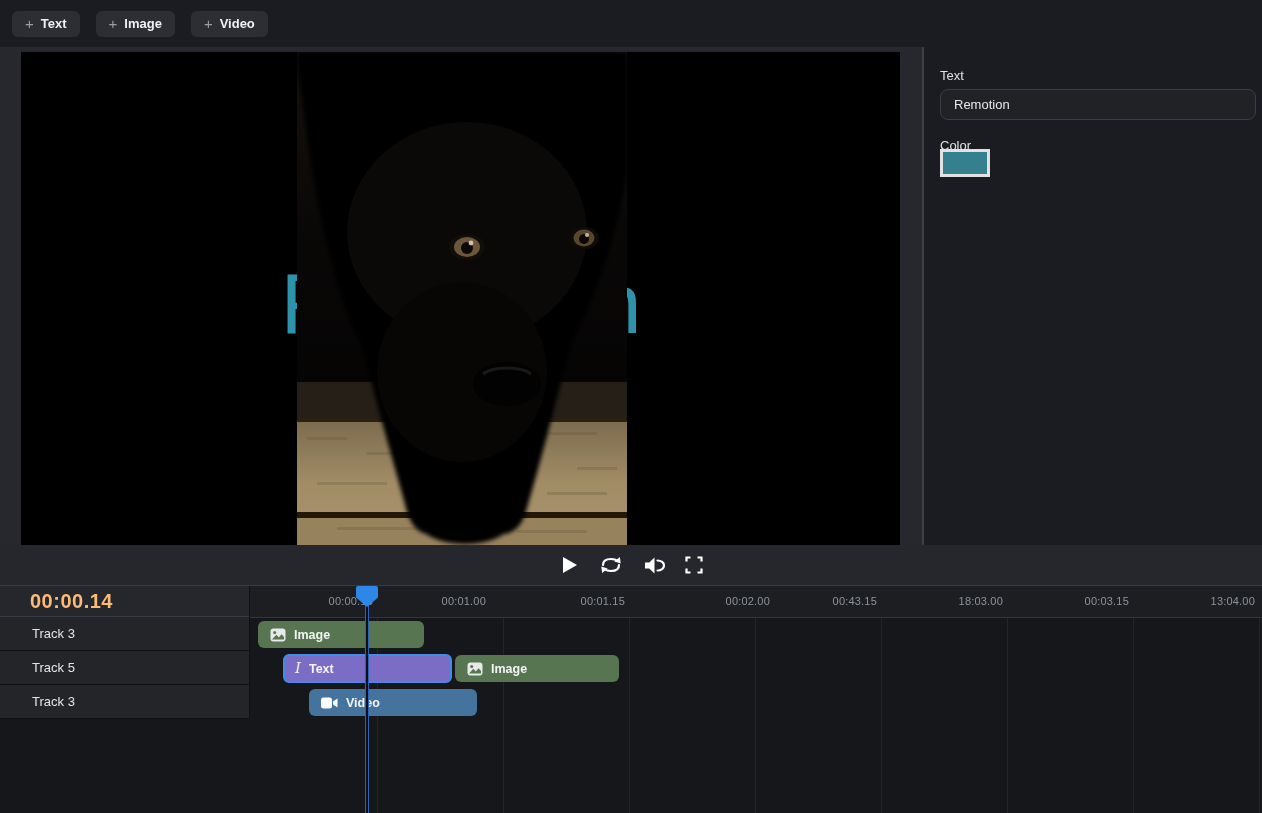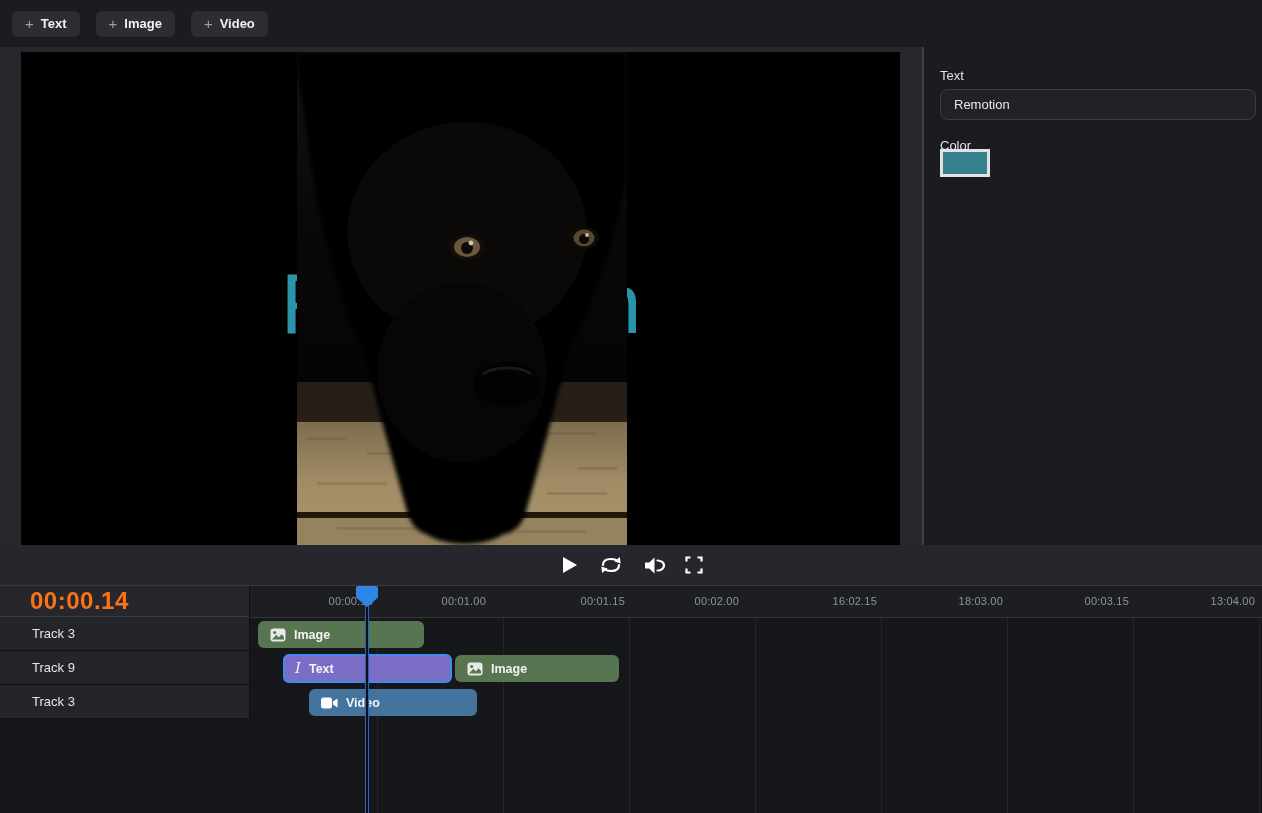--- a/index.html
+++ b/index.html
@@ -39,21 +39,21 @@
 
   
   .timeline{position:absolute;top:585px;left:0;width:1262px;height:228px;background:#15171b;
             border-top:1px solid #3a3b41;box-sizing:border-box}
   .ruler-strip{position:absolute;left:0;top:0;width:1262px;height:32px;background:#1c1e22;
                border-bottom:1px solid #33353b;box-sizing:border-box;z-index:1}
   .gridline{position:absolute;top:0;width:1px;height:227px;background:#23252b;z-index:0}
   .ruler-label{position:absolute;top:9px;width:90px;text-align:right;font-size:11px;color:#8e939b;letter-spacing:.2px}
   .t-header{position:absolute;left:0;top:0;width:250px;border-right:1px solid #0e1014;box-sizing:border-box;z-index:2}
   .timecode{height:31px;background:#26272c;display:flex;align-items:center;padding-left:30px;
-            font-size:24px;font-weight:700;color:#f97316;letter-spacing:.5px;
+            font-size:20px;font-weight:700;color:#fdba74;letter-spacing:.5px;
             border-bottom:1px solid #3a3b41;box-sizing:border-box}
   .track-row{height:34px;background:#232529;border-bottom:1px solid #0e1014;display:flex;
              align-items:center;padding-left:32px;font-size:13px;color:#e4e5e8;box-sizing:border-box}
   .clip{position:absolute;height:27px;border-radius:6px;display:flex;align-items:center;gap:8px;
         padding-left:12px;box-sizing:border-box;color:#f3f3f4;font-size:12.5px;font-weight:700;
         cursor:pointer;z-index:3;white-space:nowrap}
   .clip.selected{border:2px solid var(--sel,#3f8de9);padding-left:10px}
   .txticon{font-family:"DejaVu Serif","Liberation Serif",serif;font-style:italic;font-size:15px;
            font-weight:400;color:#efeff1;line-height:1}
   .ph-line{position:absolute;top:0;width:2px;height:228px;background:#0d1016;
@@ -177,33 +177,33 @@
           <path d="M5.5 16.5 H1.5 V12.5"></path>
       </svg>
     </span>
   </div>
 
   <div class="timeline">
     <div class="ruler-strip">
         <div class="ruler-label" style="left: 283px;">00:00.15</div>
         <div class="ruler-label" style="left: 396px;">00:01.00</div>
         <div class="ruler-label" style="left: 535px;">00:01.15</div>
-        <div class="ruler-label" style="left: 649px;">00:02.00</div>
-        <div class="ruler-label" style="left: 787px;">16:02.15</div>
+        <div class="ruler-label" style="left: 680px;">00:02.00</div>
+        <div class="ruler-label" style="left: 787px;">00:43.15</div>
         <div class="ruler-label" style="left: 913px;">18:03.00</div>
         <div class="ruler-label" style="left: 1039px;">00:03.15</div>
         <div class="ruler-label" style="left: 1165px;">13:04.00</div>
       </div>
     <div class="t-header">
       <div class="timecode">00:00.14</div>
     <div class="track-row">
           <span>Track 3</span>
         </div>
         <div class="track-row">
-          <span>Track 9</span>
+          <span>Track 5</span>
         </div>
         <div class="track-row">
           <span>Track 3</span>
         </div>
       </div>
     <div class="ph-line" style="left: 366px;"></div>
     <div class="ph-marker" style="left: 356px; background: rgb(46, 135, 230);"></div>
   <div class="gridline" style="left: 377px;"></div>
       <div class="gridline" style="left: 503px;"></div>
       <div class="gridline" style="left: 629px;"></div>

